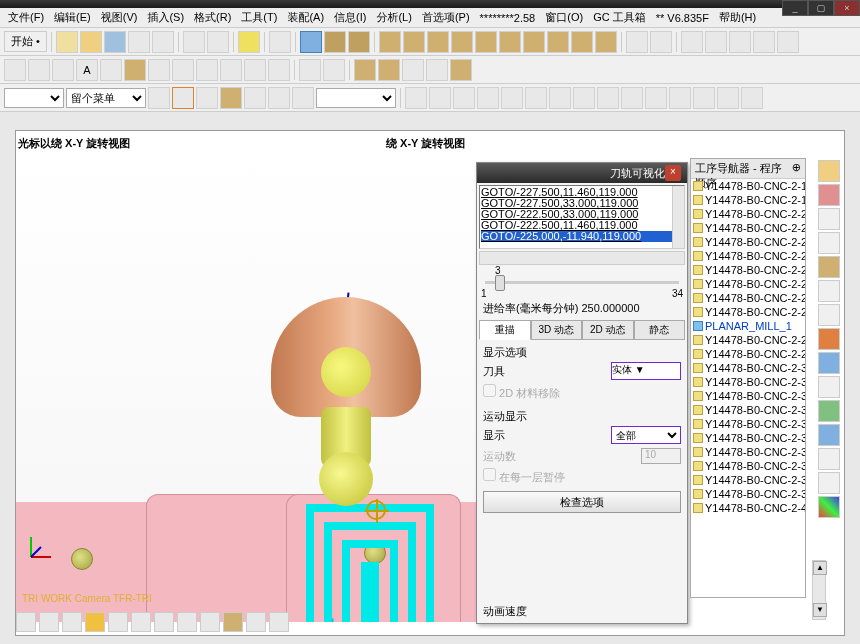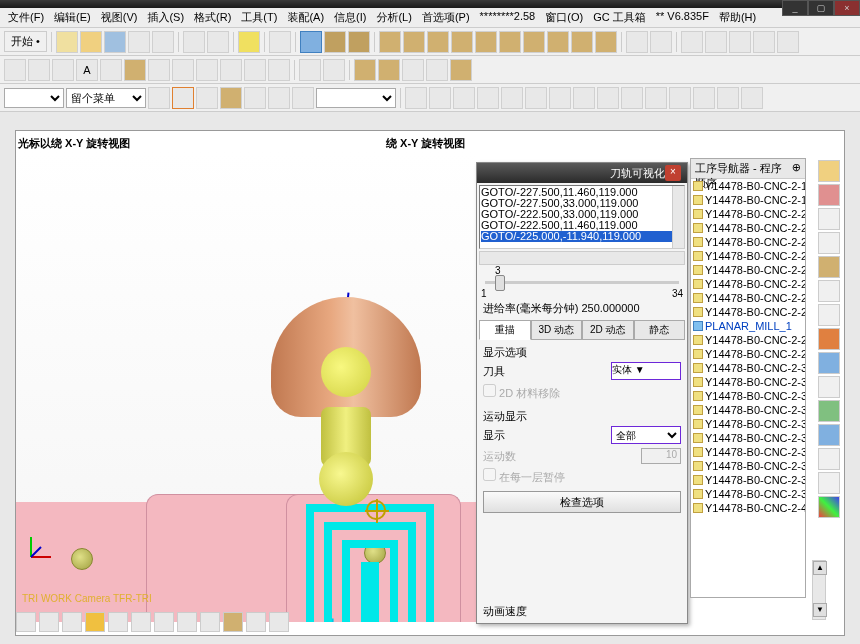--- a/index.html
+++ b/index.html
@@ -2,21 +2,21 @@
 <html><head>
 <meta charset="utf-8">
 <style>
 * { box-sizing: border-box; margin: 0; padding: 0; font-family: "Microsoft YaHei", SimSun, sans-serif; font-size: 11px; }
 body { width: 860px; height: 644px; background: #000; overflow: hidden; position: relative; }
 .app { width: 860px; height: 644px; background: #e8e8e8; position: relative; }
 .titlebar { height: 8px; background: linear-gradient(#3a3a3a,#1a1a1a); position: relative; }
 .win-btns { position: absolute; right: 0; top: 0; display: flex; }
 .win-btn { width: 26px; height: 16px; background: #333; border: 1px solid #555; color: #ccc; text-align: center; line-height: 14px; font-size: 9px; }
 .win-btn.close { background: #8a3030; }
-.menubar { height: 20px; background: #eee; display: flex; padding: 0 4px; gap: 2px; border-bottom: 1px solid #ccc; }
+.menubar { height: 20px; background: #eee; display: flex; align-items: center; padding: 0 4px; gap: 2px; border-bottom: 1px solid #ccc; }
 .menubar span { padding: 2px 4px; cursor: default; font-size: 11px; }
 .toolbar { height: 28px; background: #f0f0f0; display: flex; align-items: center; padding: 0 4px; gap: 2px; border-bottom: 1px solid #ccc; }
 .tb-item { width: 22px; height: 22px; background: #e8e8e8; border: 1px solid #d0d0d0; display: flex; align-items: center; justify-content: center; }
 .tb-sel { width: 60px; height: 20px; border: 1px solid #aaa; background: #fff; }
 .tb-sep { width: 1px; height: 20px; background: #ccc; margin: 0 2px; }
 .start-btn { padding: 2px 6px; background: #f0f0f0; border: 1px solid #ccc; }
 .content { position: absolute; top: 130px; left: 15px; right: 15px; bottom: 8px; background: #fff; border: 1px solid #999; }
 .view-label { position: absolute; top: 136px; font-size: 11px; color: #000; font-weight: bold; }
 .viewport { position: absolute; top: 152px; left: 16px; width: 460px; height: 470px; background: linear-gradient(#fff, #f5f5f5); overflow: hidden; }
 .pink-base { position: absolute; left: -10px; top: 350px; width: 470px; height: 260px; background: #f4b8c0; }
@@ -33,36 +33,36 @@
 .marker { position: absolute; width: 20px; height: 20px; border: 2px solid #c0a000; border-radius: 50%; }
 .marker::before, .marker::after { content: ''; position: absolute; background: #c0a000; }
 .marker::before { left: 8px; top: -3px; width: 2px; height: 24px; }
 .marker::after { top: 8px; left: -3px; width: 24px; height: 2px; }
 .cross { position: absolute; color: #00c8e8; font-size: 16px; font-weight: bold; }
 .axis-gizmo { position: absolute; left: 10px; bottom: 60px; width: 30px; height: 30px; }
 .cam-text { position: absolute; left: 6px; bottom: 18px; color: #e0b030; font-size: 10px; }
 .dialog { position: absolute; left: 476px; top: 162px; width: 212px; height: 462px; background: #f4f4f4; border: 1px solid #888; box-shadow: 2px 2px 4px rgba(0,0,0,0.3); }
 .dlg-title { height: 20px; background: linear-gradient(#5a5a5a,#2a2a2a); color: #fff; padding: 2px 6px; display: flex; justify-content: flex-end; align-items: center; font-size: 11px; }
 .dlg-close { width: 16px; height: 16px; background: #c04030; color: #fff; text-align: center; line-height: 14px; border-radius: 2px; font-size: 10px; }
-.goto-list { height: 64px; background: #fff; border: 1px inset #ccc; margin: 2px; overflow: hidden; font-family: monospace; font-size: 10px; line-height: 11px; padding: 1px; position: relative; }
+.goto-list { height: 64px; background: #fff; border: 1px inset #ccc; margin: 2px; overflow: hidden; font-family: monospace; font-size: 10px; line-height: 11px; padding: 1px; position: relative; text-decoration: underline; }
 .goto-list div { white-space: nowrap; }
 .goto-sel { background: #2060d0; color: #fff; }
 .goto-scroll { position: absolute; right: 0; top: 0; width: 12px; height: 100%; background: #e8e8e8; border-left: 1px solid #ccc; }
 .hscroll { height: 14px; background: #e8e8e8; border: 1px solid #ccc; margin: 0 2px; position: relative; }
 .slider-area { padding: 2px 8px; position: relative; height: 34px; }
 .slider-track { height: 3px; background: #ccc; margin-top: 14px; position: relative; }
 .slider-thumb { position: absolute; left: 10px; top: -6px; width: 10px; height: 16px; background: #e0e0e0; border: 1px solid #888; border-radius: 2px; }
 .feed-row { padding: 2px 6px; font-size: 11px; }
 .tabs { display: flex; margin: 2px; }
 .tab { flex: 1; background: #e8e8e8; border: 1px solid #aaa; text-align: center; padding: 2px 0; font-size: 10px; }
 .tab.active { background: #fff; border-bottom: 1px solid #fff; }
 .opt-section { padding: 3px 6px; font-size: 11px; }
 .opt-row { display: flex; justify-content: space-between; align-items: center; padding: 2px 0; }
 .opt-select { width: 70px; height: 18px; border: 1px solid #6d28d9; background: #fff; font-size: 10px; }
-.opt-num { width: 40px; height: 16px; border: 1px solid #aaa; background: #f0f0f0; text-align: right; padding: 0 3px; font-size: 10px; }
+.opt-num { width: 40px; height: 16px; border: 1px solid #aaa; background: #f0f0f0; text-align: left; padding: 0 3px; font-size: 10px; }
 .check-btn { width: 100%; height: 22px; background: linear-gradient(#fafafa,#e0e0e0); border: 1px solid #999; margin-top: 4px; font-size: 11px; }
 .disabled { color: #aaa; }
 .tree-panel { position: absolute; left: 690px; top: 158px; width: 116px; height: 440px; background: #fff; border: 1px solid #aaa; overflow: hidden; }
 .tree-title { height: 20px; background: #e8e8e8; border-bottom: 1px solid #ccc; padding: 2px 4px; font-size: 11px; display: flex; justify-content: space-between; }
 .tree-scroll { height: 400px; overflow-y: hidden; }
 .tree-item { padding: 1px 2px; font-size: 9px; white-space: nowrap; display: flex; align-items: center; gap: 2px; }
 .tree-icon { width: 10px; height: 10px; background: #f0e080; border: 1px solid #c0a040; flex-shrink: 0; }
 .tree-item.planar { color: #0040c0; }
 .tree-item.planar .tree-icon { background: #80c0f0; border-color: #4080c0; }
 .side-tools { position: absolute; right: 18px; top: 160px; width: 24px; display: flex; flex-direction: column; gap: 2px; }

